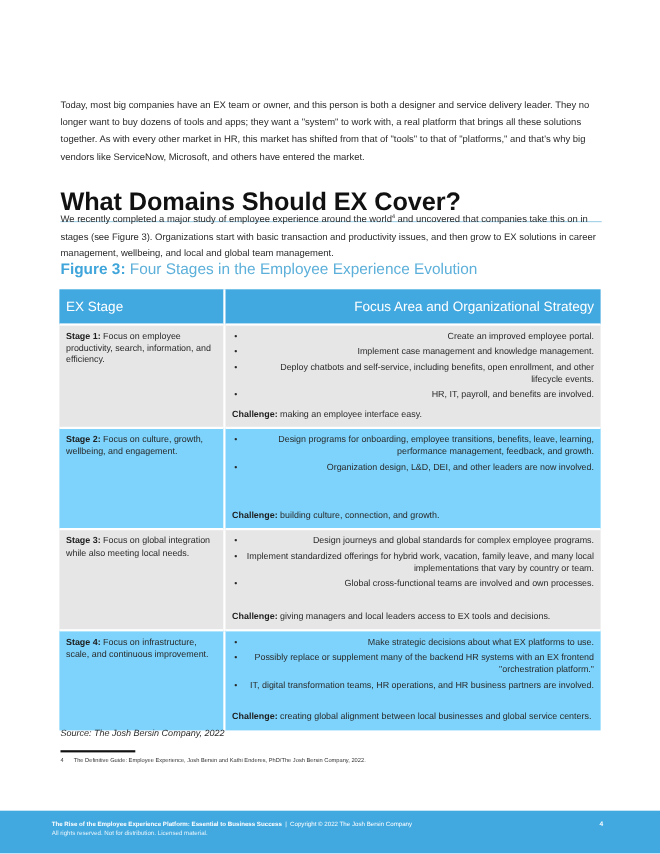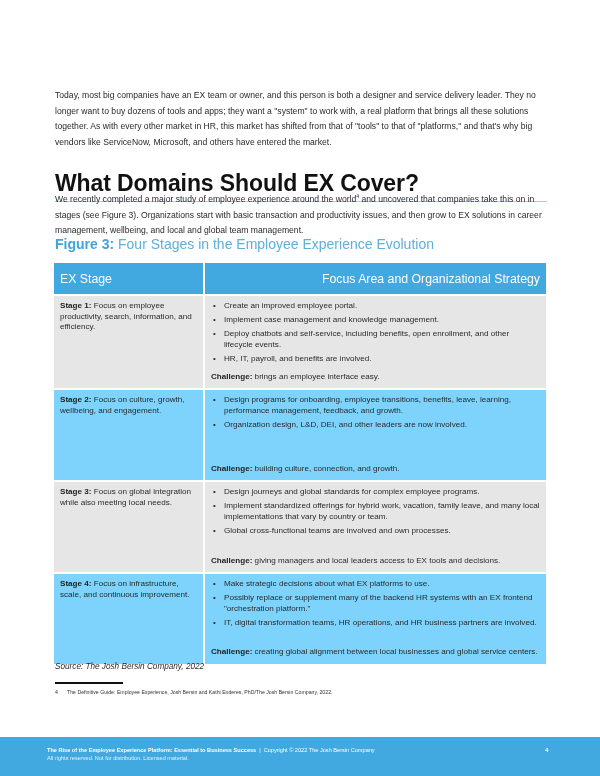--- a/index.html
+++ b/index.html
@@ -41,21 +41,21 @@
       border-right: 2px solid #ffffff; border-top: 2px solid #ffffff;
       line-height: 10.6px;
     }
     table.stages td:last-child { border-right: none; }
     table.stages td.stage { width: 150px; }
     tr.light td { background: #e6e6e6; }
     tr.dark td { background: #7dd3fc; }
     .stage b { font-weight: bold; color: #1e1e1e; }
 
     .cell-right { display: flex; flex-direction: column; }
-    ul.bullets { list-style: none; }
+    ul.bullets { list-style: none; text-align: right; }
     ul.bullets li { position: relative; padding-left: 13px; margin-bottom: 3.6px; }
     ul.bullets li::before { content: "\2022"; position: absolute; left: 2px; top: 0; font-size: 8px; }
     .challenge { margin-top: auto; padding-top: 4px; }
     .challenge b { font-weight: bold; color: #1e1e1e; }
 
     .source {
       position: absolute; left: 55px; top: 662px; font-size: 8.2px; font-style: italic; color: #2a2a2a;
     }
     .fn-rule {
       position: absolute; left: 55px; top: 682px; width: 68px; height: 1.5px; background: #111111;
@@ -99,21 +99,21 @@
     <tr class="light" style="height:85px;">
       <td class="stage"><b>Stage 1:</b><span> Focus on employee productivity, search, information, and efficiency.</span></td>
       <td>
         <div class="cell-right" style="min-height:73px;">
           <ul class="bullets">
             <li>Create an improved employee portal.</li>
             <li>Implement case management and knowledge management.</li>
             <li>Deploy chatbots and self-service, including benefits, open enrollment, and other lifecycle events.</li>
             <li>HR, IT, payroll, and benefits are involved.</li>
           </ul>
-          <div class="challenge"><b>Challenge:</b><span> brings an employee interface easy.</span></div>
+          <div class="challenge"><b>Challenge:</b><span> making an employee interface easy.</span></div>
         </div>
       </td>
     </tr>
 
     <tr class="dark" style="height:92px;">
       <td class="stage"><b>Stage 2:</b><span> Focus on culture, growth, wellbeing, and engagement.</span></td>
       <td>
         <div class="cell-right" style="min-height:80px;">
           <ul class="bullets">
             <li>Design programs for onboarding, employee transitions, benefits, leave, learning, performance management, feedback, and growth.</li>

